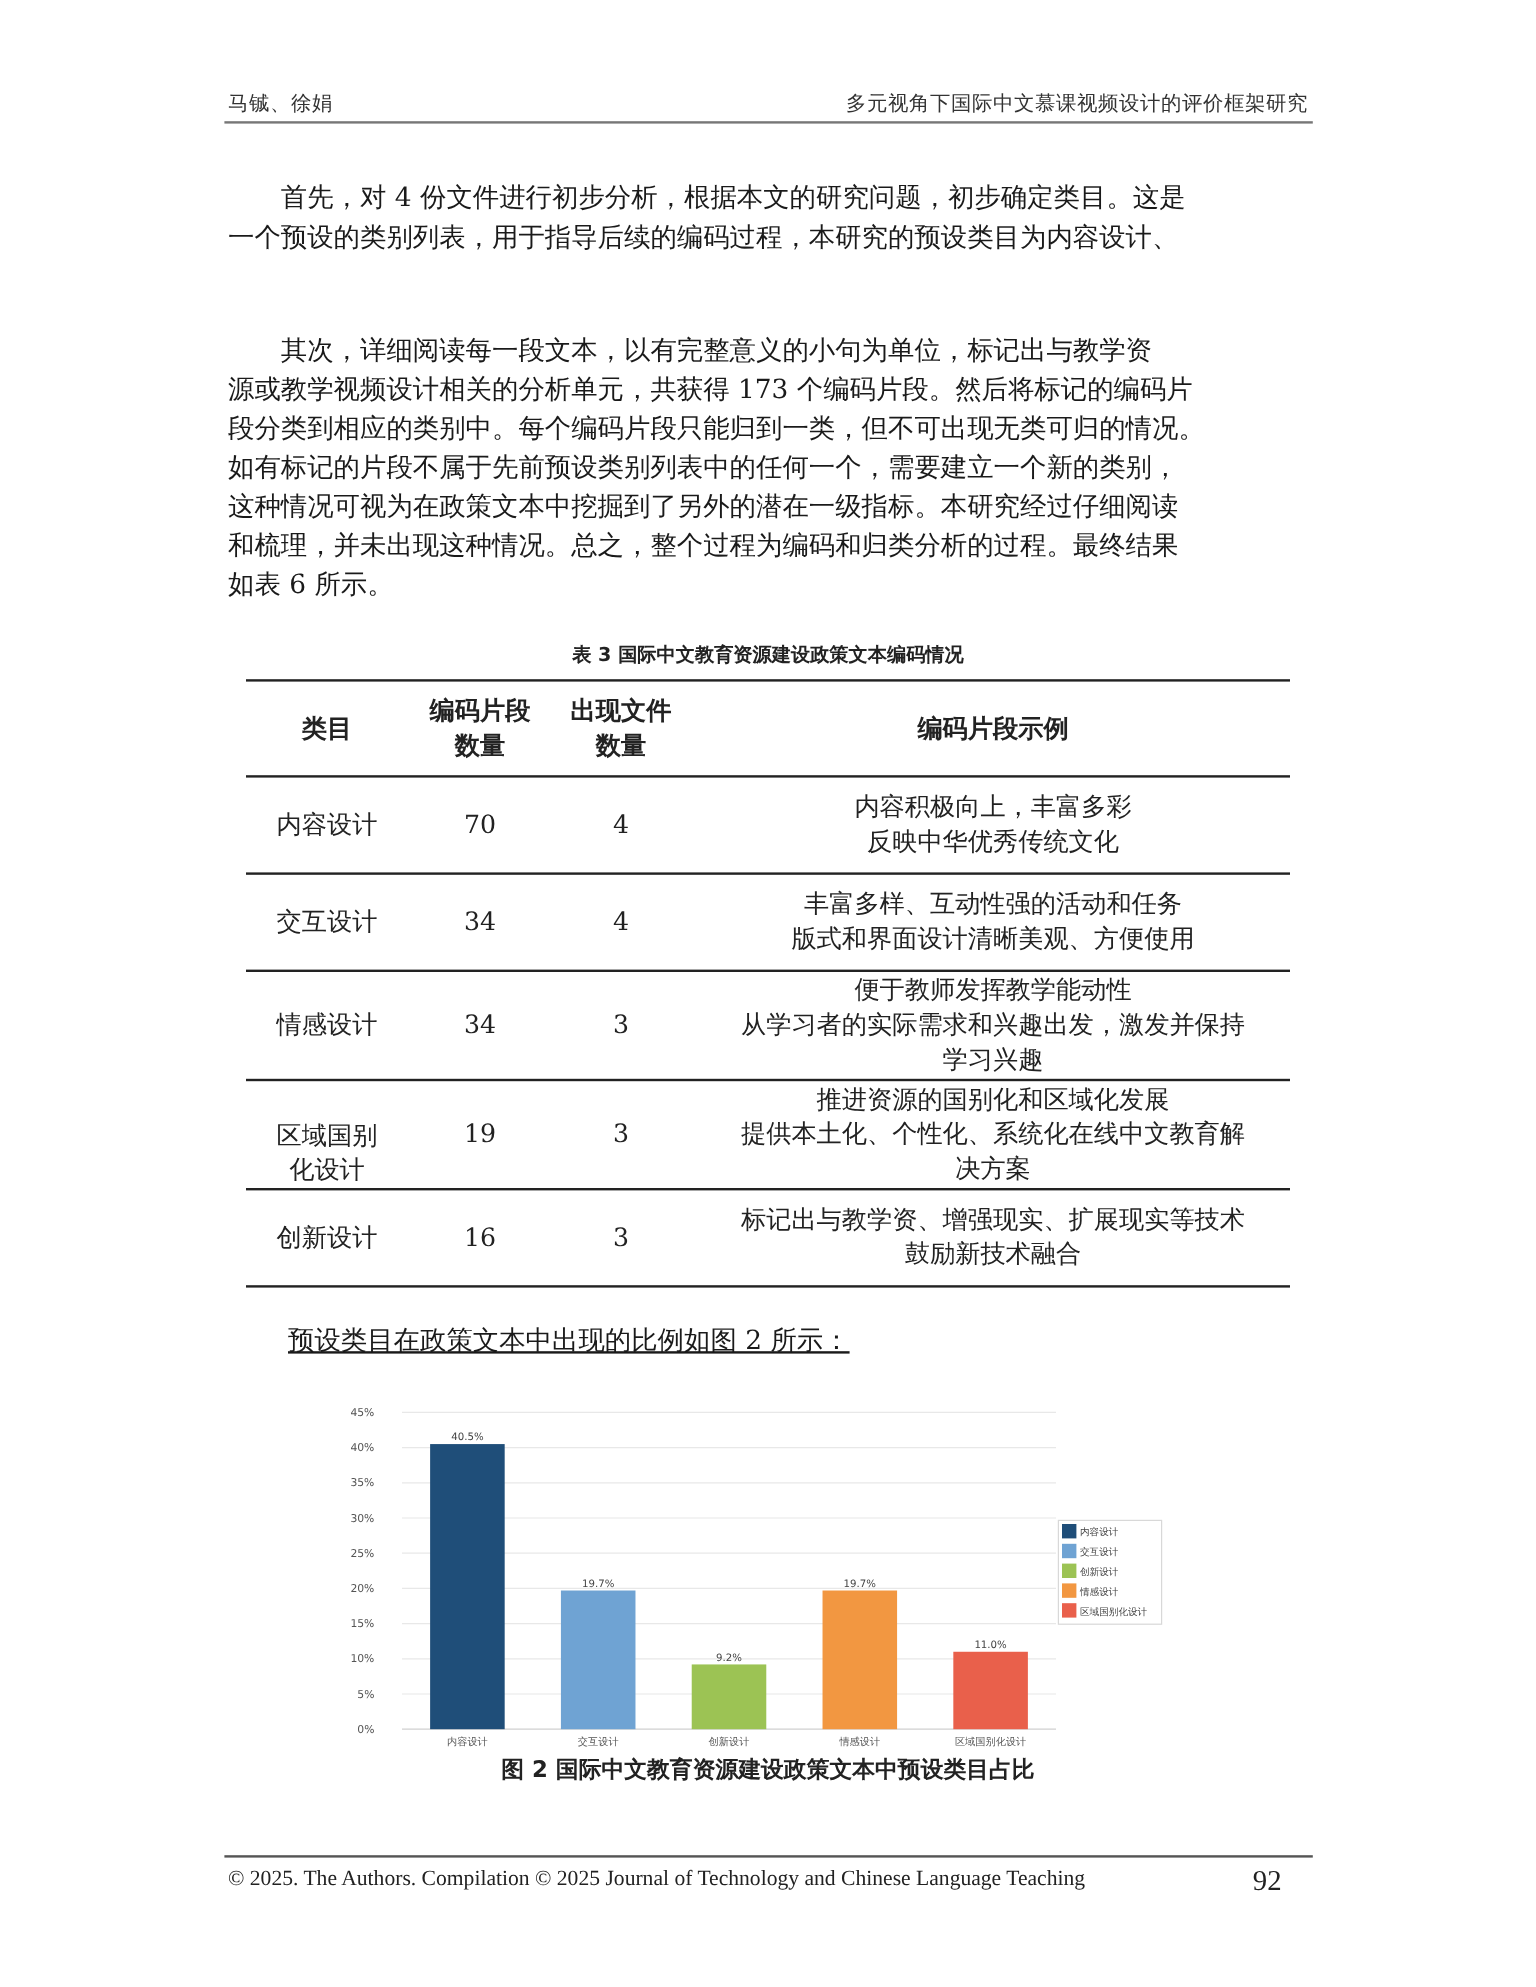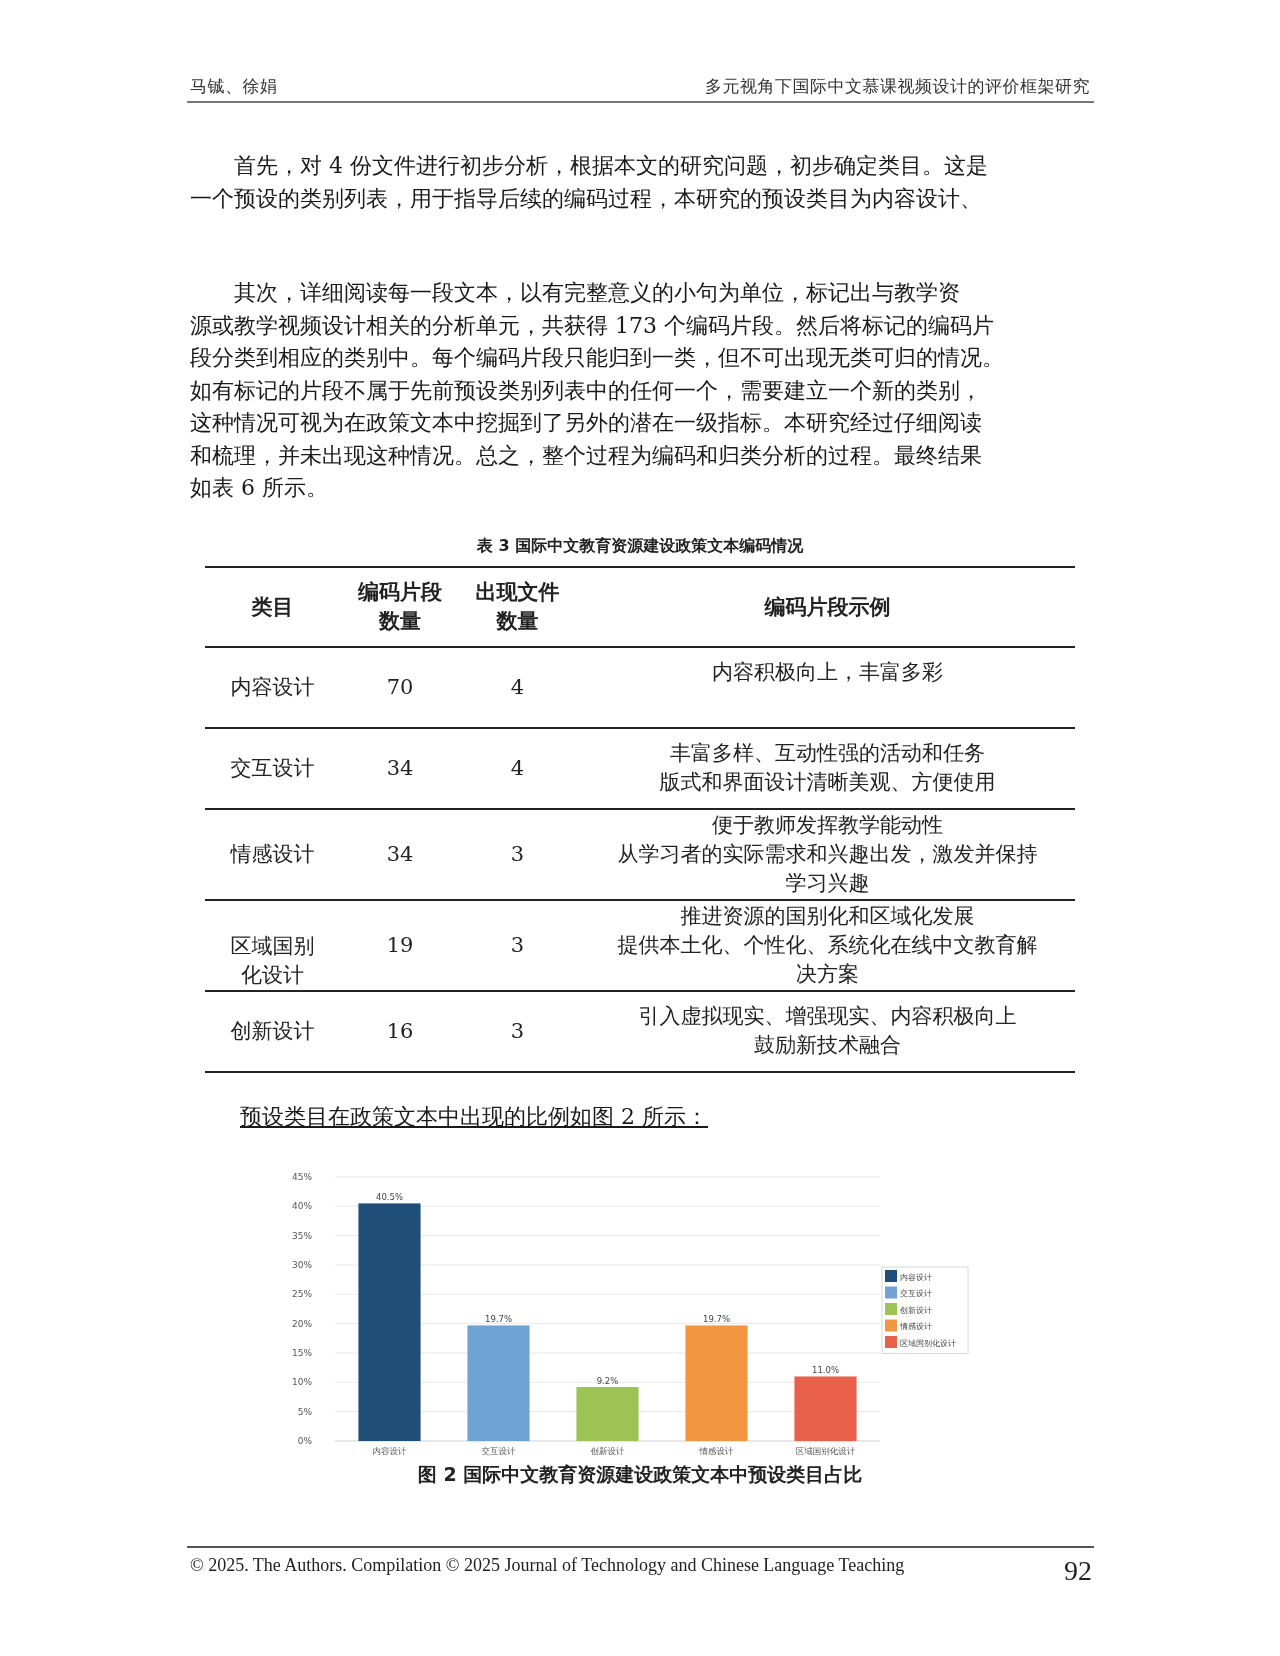--- a/index.html
+++ b/index.html
@@ -22,21 +22,21 @@
   .c1 { left: 205px; width: 135px; }
   .c2 { left: 345px; width: 110px; }
   .c3 { left: 460px; width: 115px; }
   .c4 { left: 580px; width: 495px; }
   .lead { top: 1102px; left: 240px; font-size: 22px; color: #1a1a1a; white-space: nowrap; text-decoration: underline; }
   .chart { left: 290px; top: 1160px; width: 700px; height: 310px; }
   .fcap { top: 1462px; left: 0; width: 1280px; text-align: center; font-size: 19px; font-weight: bold; color: #222; font-family: "DejaVu Sans", "Liberation Sans", sans-serif; }
   .foot-rule { left: 187px; width: 907px; top: 1546px; height: 0; border-top: 2px solid #555; }
   .foot { top: 1555px; font-size: 18px; color: #222; font-family: "Liberation Serif", serif; }
   .foot-left { left: 190px; }
-  .foot-right { right: 188px; font-size: 28px; text-align: center; }
+  .foot-right { right: 212px; font-size: 24px; text-align: center; }
 </style>
 </head>
 <body>
 
 <div class="abs hdr hdr-left">马铖、徐娟</div>
 <div class="abs hdr hdr-right">多元视角下国际中文慕课视频设计的评价框架研究</div>
 <div class="abs hdr-rule"></div>
 
 <div class="abs para p1">
   <span class="line">　　首先，对 4 份文件进行初步分析，根据本文的研究问题，初步确定类目。这是</span>
@@ -81,20 +81,21 @@
 </div>
 
 <div>
   <div class="cell c1" style="top:673px;">
       <span class="ln">内容设计</span>
     </div>
   <div class="cell c2" style="top:673px;">70</div>
   <div class="cell c3" style="top:673px;">4</div>
   <div class="cell c4" style="top:658px;">
     <span class="ln">内容积极向上，丰富多彩</span>
+    <span class="ln">反映中华优秀传统文化</span>
   </div>
 </div>
 
 <div>
   <div class="cell c1" style="top:754px;">
       <span class="ln">交互设计</span>
     </div>
   <div class="cell c2" style="top:754px;">34</div>
   <div class="cell c3" style="top:754px;">4</div>
   <div class="cell c4" style="top:739px;">
@@ -130,21 +131,21 @@
   </div>
 </div>
 
 <div>
   <div class="cell c1" style="top:1017px;">
       <span class="ln">创新设计</span>
     </div>
   <div class="cell c2" style="top:1017px;">16</div>
   <div class="cell c3" style="top:1017px;">3</div>
   <div class="cell c4" style="top:1002px;">
-    <span class="ln">引入虚拟现实、增强现实、内容积极向上</span>
+    <span class="ln">标记出与教学资、增强现实、扩展现实等技术</span>
     <span class="ln">鼓励新技术融合</span>
   </div>
 </div>
 
 <div class="abs lead">预设类目在政策文本中出现的比例如图 2 所示：</div>
 
 <svg class="abs chart" id="bar-chart" width="700" height="310" viewBox="0 0 700 310" xmlns="http://www.w3.org/2000/svg">
     <line x1="45" x2="590" y1="281" y2="281" stroke="#d0d0d0" stroke-width="1"></line>
     <text x="22" y="284" text-anchor="end" font-size="9" fill="#555" font-family="&quot;DejaVu Sans&quot;, &quot;Liberation Sans&quot;, sans-serif">0%</text>
     <line x1="45" x2="590" y1="251.66666666666666" y2="251.66666666666666" stroke="#e8e8e8" stroke-width="1"></line>

